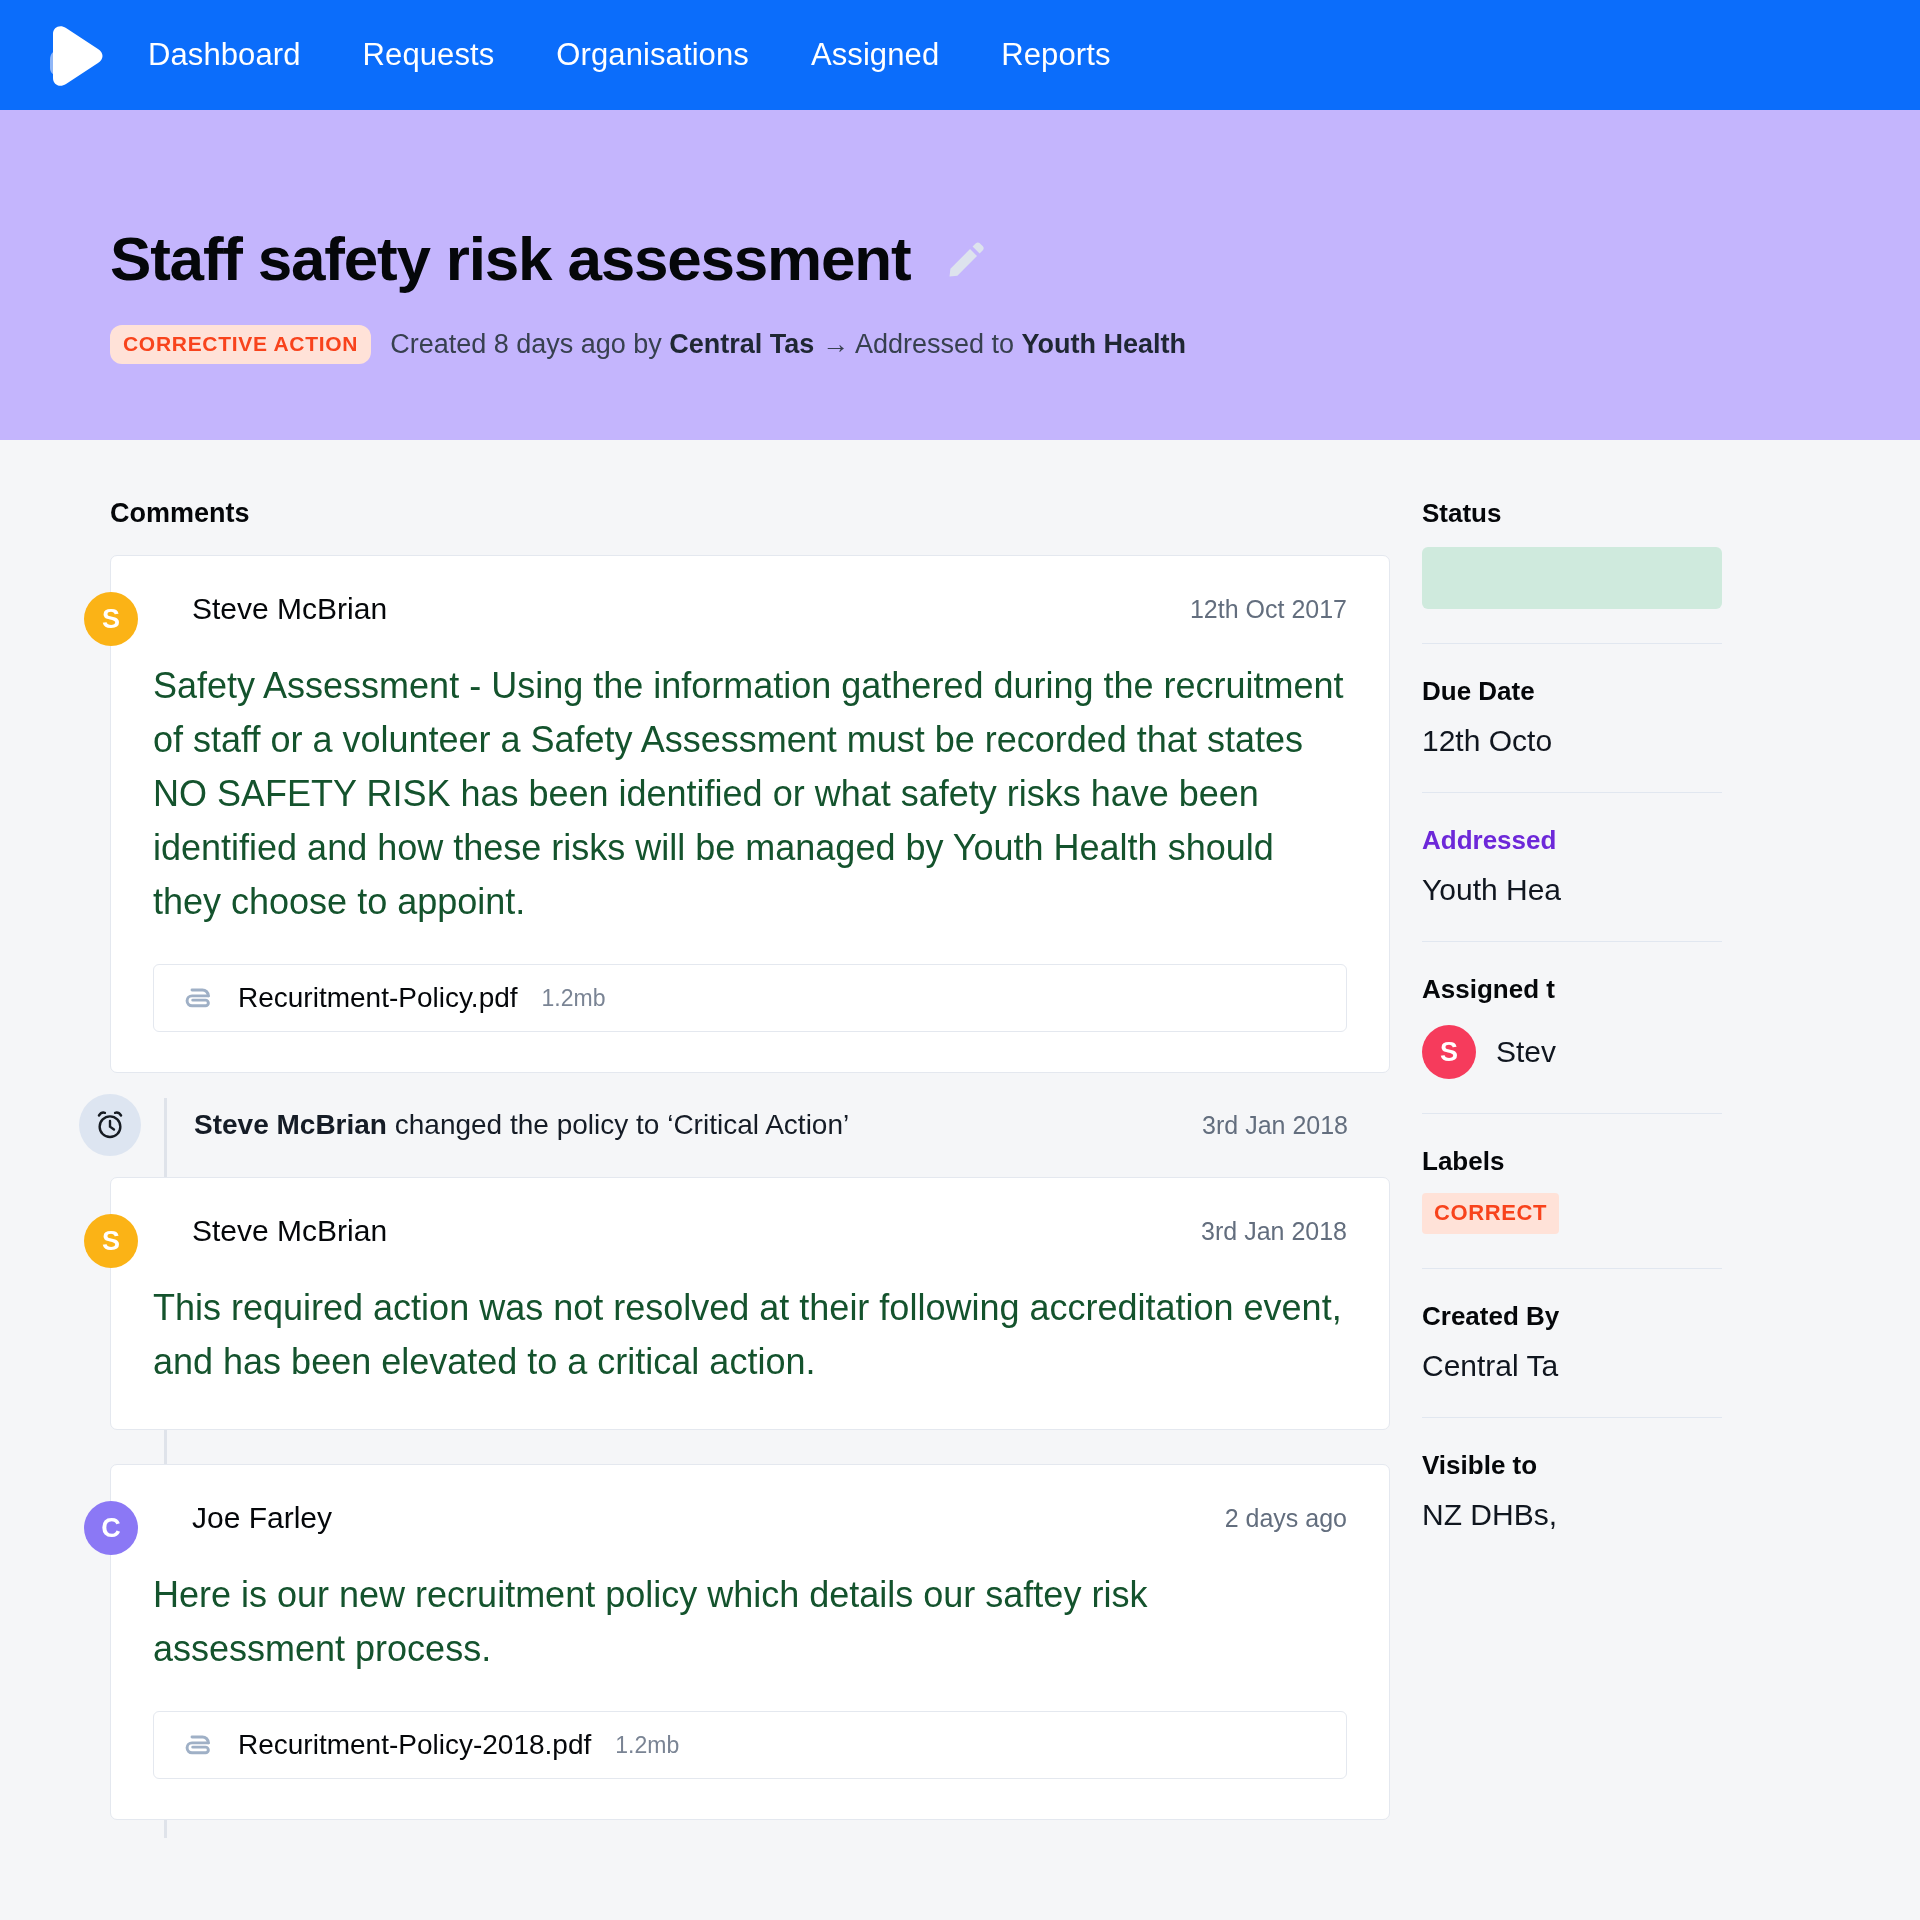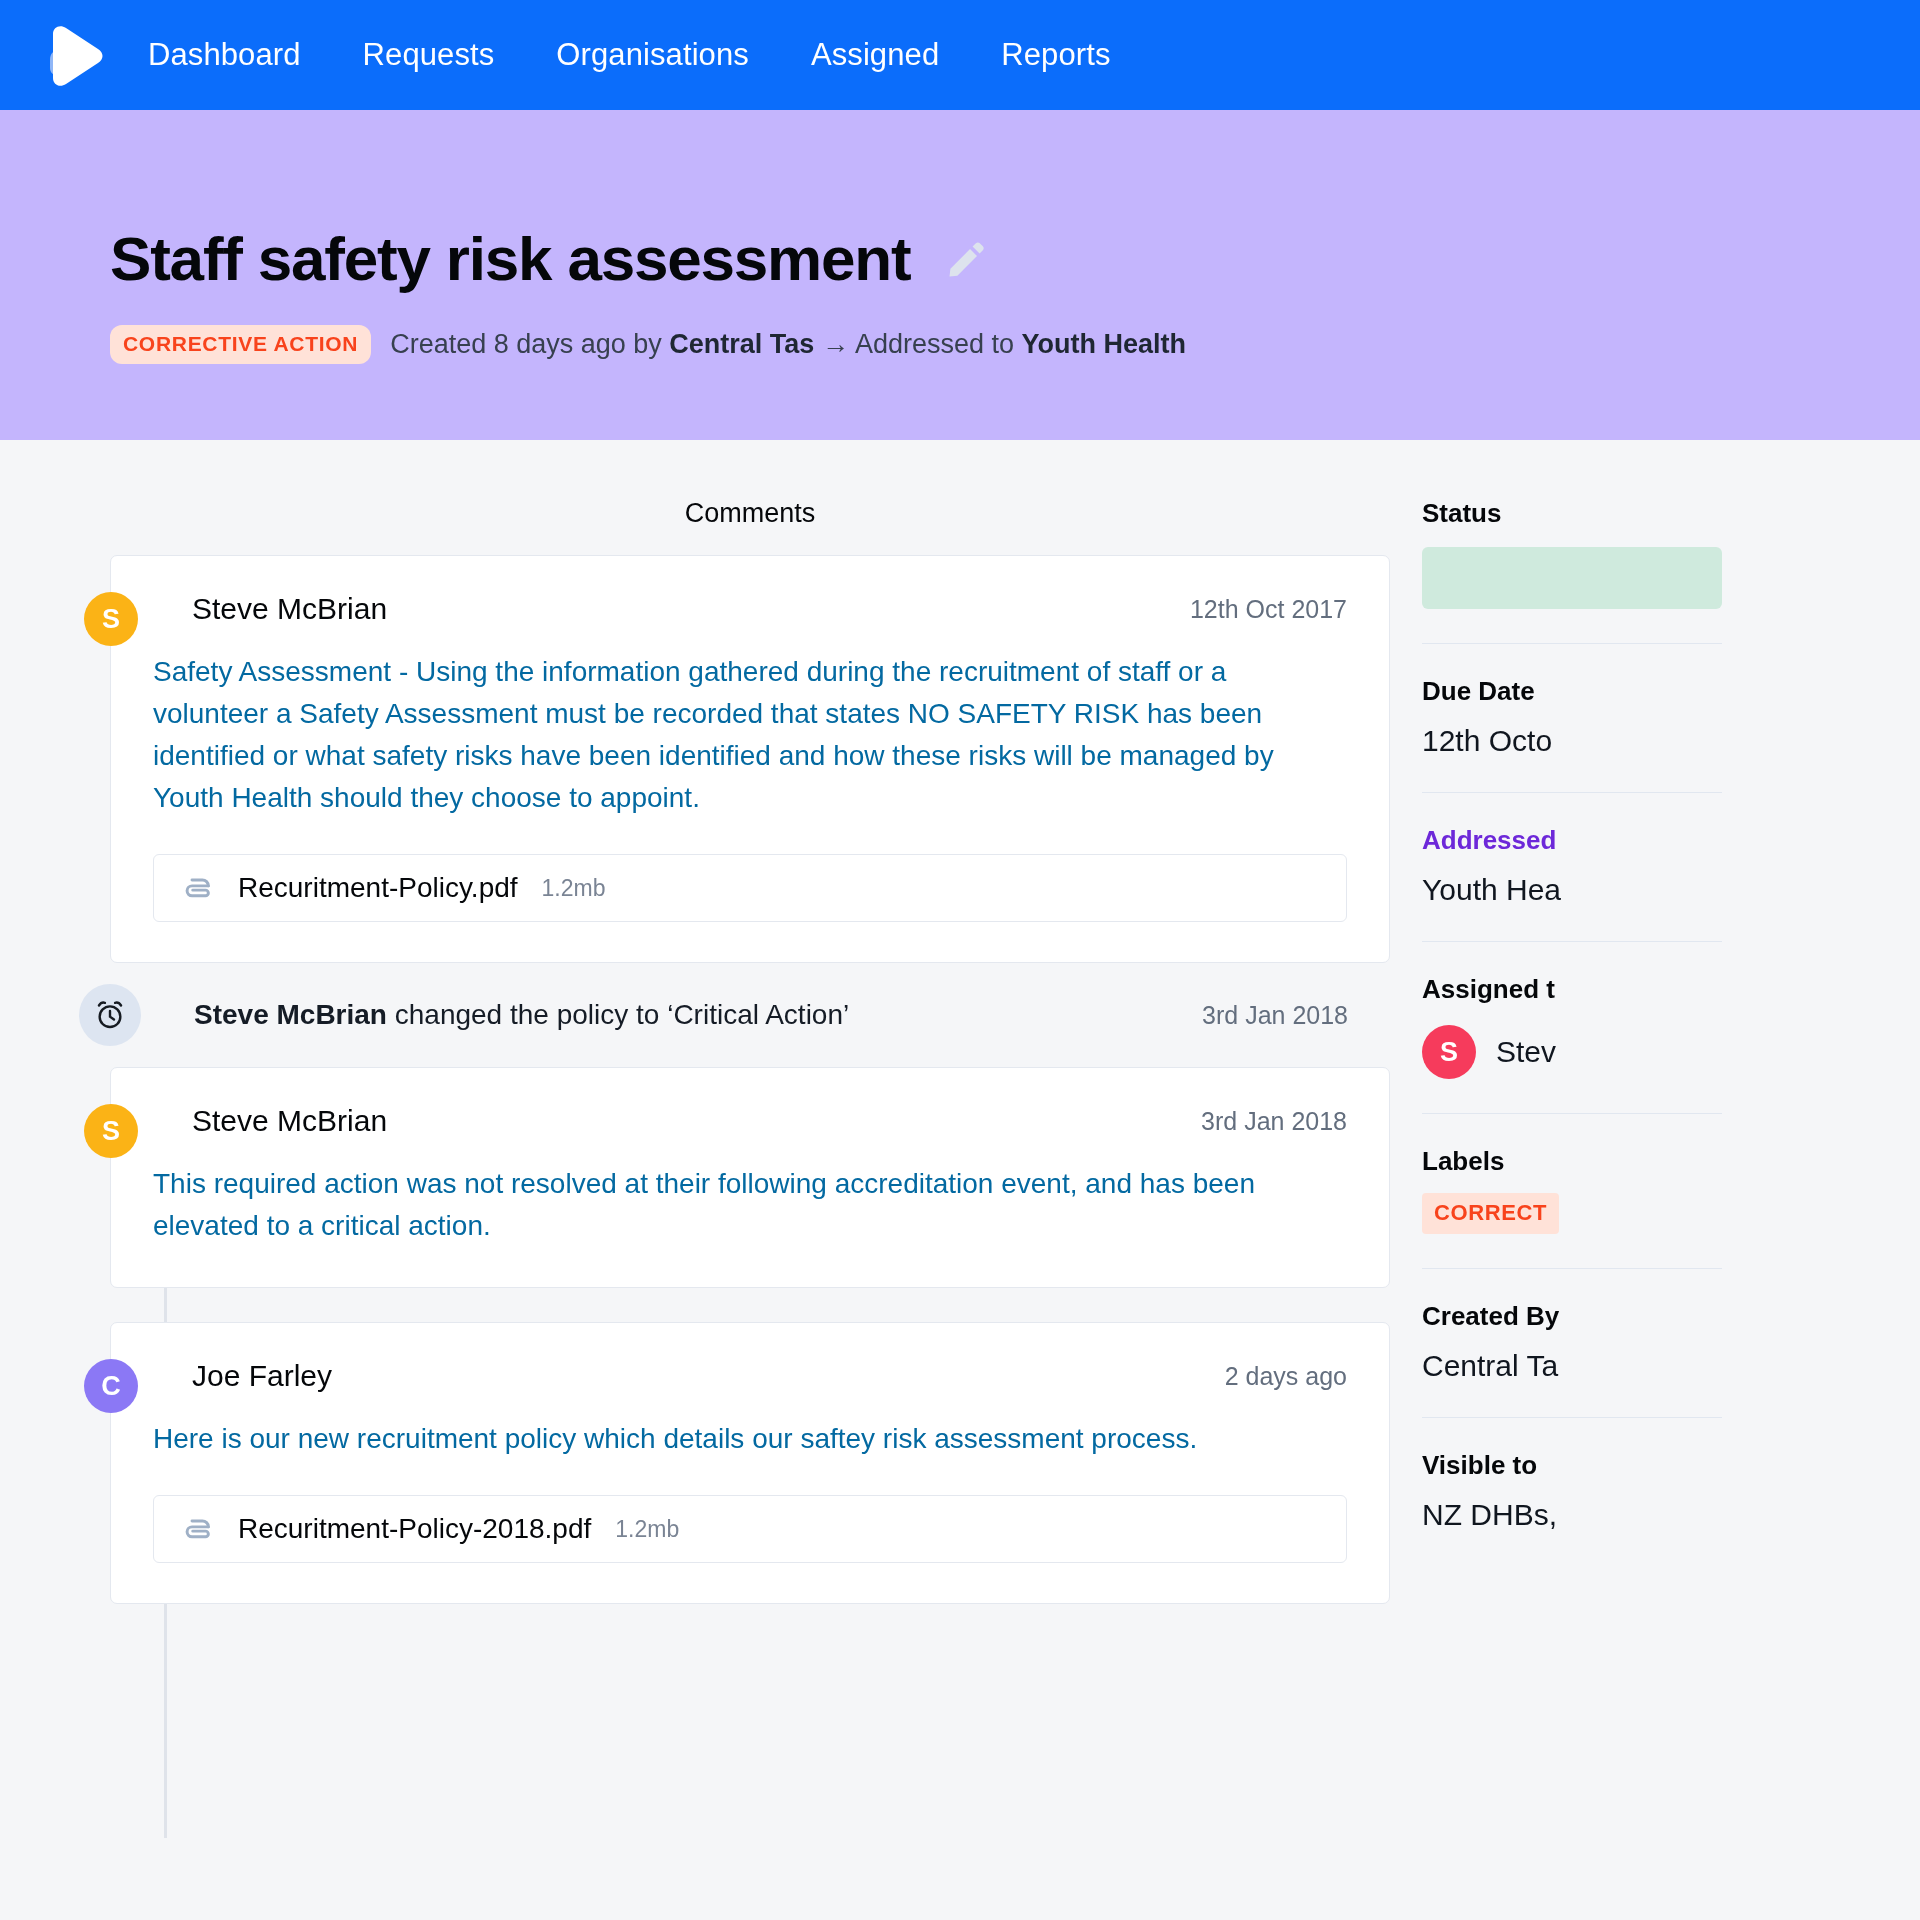--- a/index.html
+++ b/index.html
@@ -88,24 +88,23 @@
     padding: 58px 0 0 0;
     position: relative;
   }
   .main-col {
     width: 1390px;
     padding-left: 110px;
     position: relative;
   }
   .section-label {
     font-size: 27px;
-    font-weight: 400;
+    font-weight: 700;
     color: #05070a;
     margin-bottom: 26px;
-    text-align: center;
   }
 
   
   .rail {
     position: absolute;
     left: 164px;
     top: 600px;
     width: 3px;
     height: 740px;
     background: #dfe3ea;
@@ -143,24 +142,24 @@
     font-weight: 500;
     color: #05070a;
     margin-left: 39px;
   }
   .comment-date {
     font-size: 25px;
     color: #636e7e;
     white-space: nowrap;
   }
   .comment-body {
-    font-size: 28px;
+    font-size: 36px;
     line-height: 1.5;
-    color: #0369a1;
-    margin-top: 25px;
+    color: #14532d;
+    margin-top: 33px;
   }
   .attachment {
     margin-top: 35px;
     border: 1px solid #e4e8ef;
     border-radius: 6px;
     height: 68px;
     display: flex;
     align-items: center;
     padding: 0 26px;
     gap: 24px;

